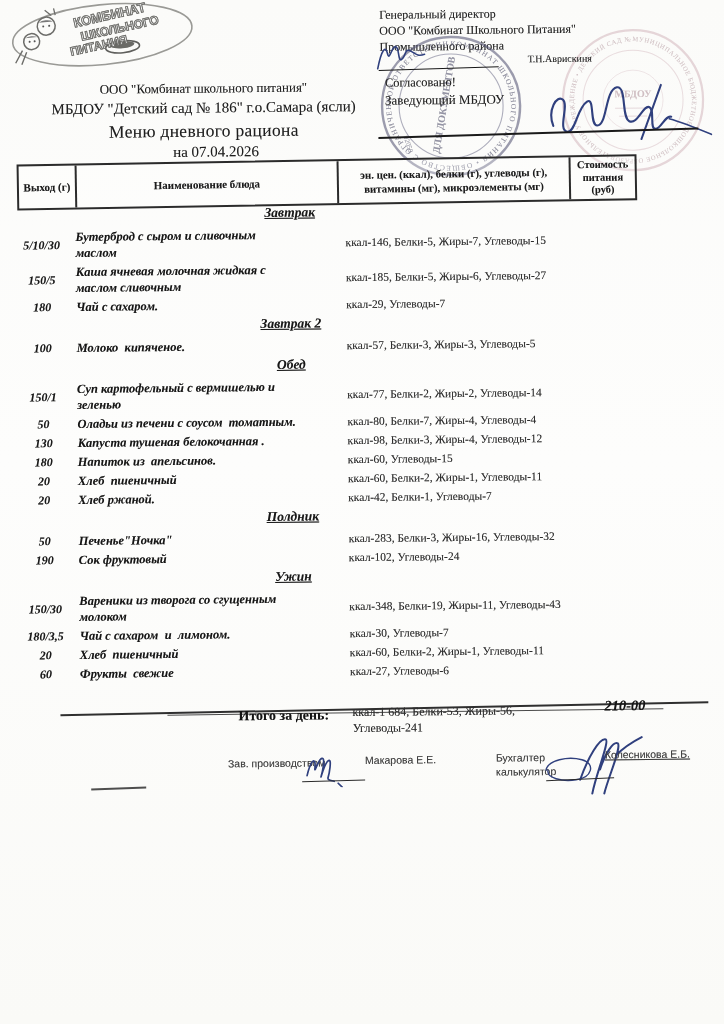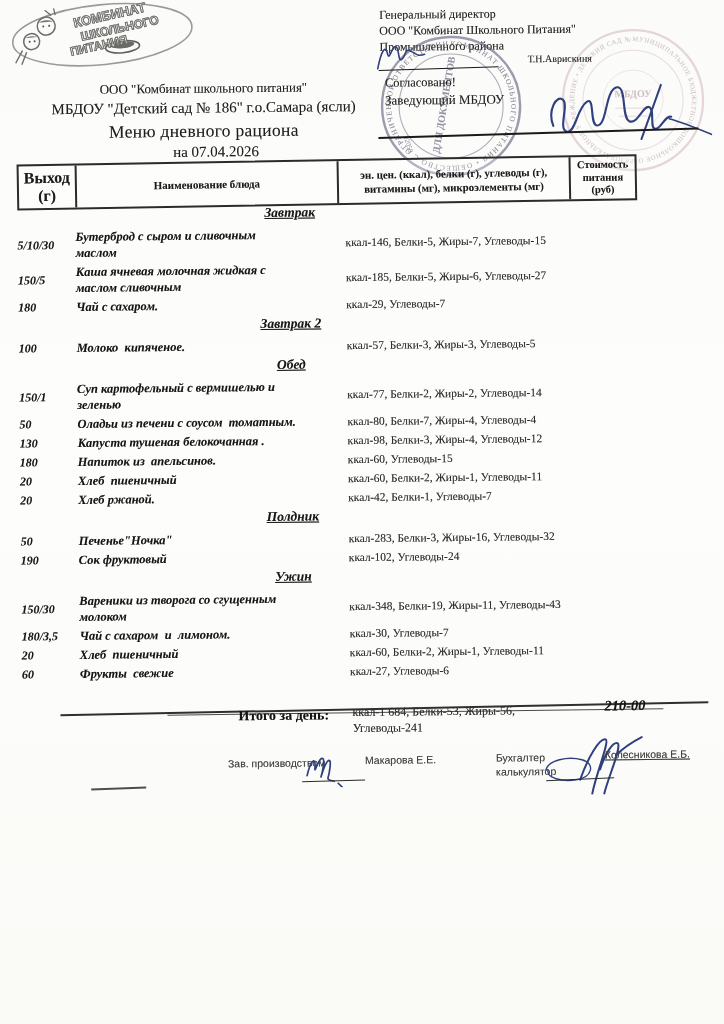--- a/index.html
+++ b/index.html
@@ -47,33 +47,33 @@
   .doc-date{font-size:15px;margin-top:2px;margin-left:24px;}
 
   
   .table-header{
     position:absolute;left:20px;top:159px;width:620px;height:46px;
     border:2px solid #2b2b2b;display:flex;box-sizing:border-box;
     transform:rotate(-0.35deg);background:rgba(255,255,255,0.25);
   }
   .th-cell{display:flex;align-items:center;justify-content:center;text-align:center;
     font-weight:bold;box-sizing:border-box;padding:1px 2px;color:#1c1c1c;}
-  .th-1{width:56px;font-size:16px;}
+  .th-1{width:56px;font-size:11px;}
   .th-2{width:262px;border-left:2px solid #2b2b2b;font-size:11px;}
   .th-3{width:232px;border-left:2px solid #2b2b2b;font-size:10.8px;line-height:1.3;}
   .th-4{flex:1;border-left:2px solid #2b2b2b;font-size:10.5px;line-height:1.2;}
 
   
   .menu-body{position:absolute;left:20px;top:204px;width:648px;}
   .section-title{
     width:545px;text-align:center;font-size:13.5px;font-weight:bold;font-style:italic;
     text-decoration:underline;height:16px;line-height:16px;margin-bottom:6px;color:#181818;
   }
   .menu-row{display:grid;grid-template-columns:54px 252px 1fr;align-items:center;margin-bottom:3px;}
-  .cell-portion{font-size:12px;font-weight:bold;font-style:italic;text-align:left;padding-right:6px;line-height:16px;color:#1a1a1a;}
+  .cell-portion{font-size:12px;font-weight:bold;font-style:italic;text-align:center;padding-right:6px;line-height:16px;color:#1a1a1a;}
   .cell-dish{font-size:12.5px;font-weight:bold;font-style:italic;line-height:16px;padding-left:4px;white-space:pre-wrap;color:#161616;}
   .cell-nutrition{font-size:11.5px;line-height:15px;padding-left:22px;color:#2d2d2d;}
 
   
   .total-line-a{position:absolute;left:58px;top:708px;width:648px;border-top:2px solid #2f2f2f;transform:rotate(-0.55deg);}
   .total-line-b{position:absolute;left:165px;top:712px;width:496px;border-top:1px solid #4a4a4a;transform:rotate(-0.15deg);}
   .total-label{position:absolute;left:236px;top:707px;font-size:14px;font-weight:bold;color:#141414;}
   .total-nutrition{position:absolute;left:350px;top:704px;font-size:12px;line-height:16px;white-space:pre-wrap;color:#2b2b2b;}
   .total-cost{position:absolute;left:602px;top:700px;font-size:14.5px;font-weight:bold;font-style:italic;color:#141414;}
 

